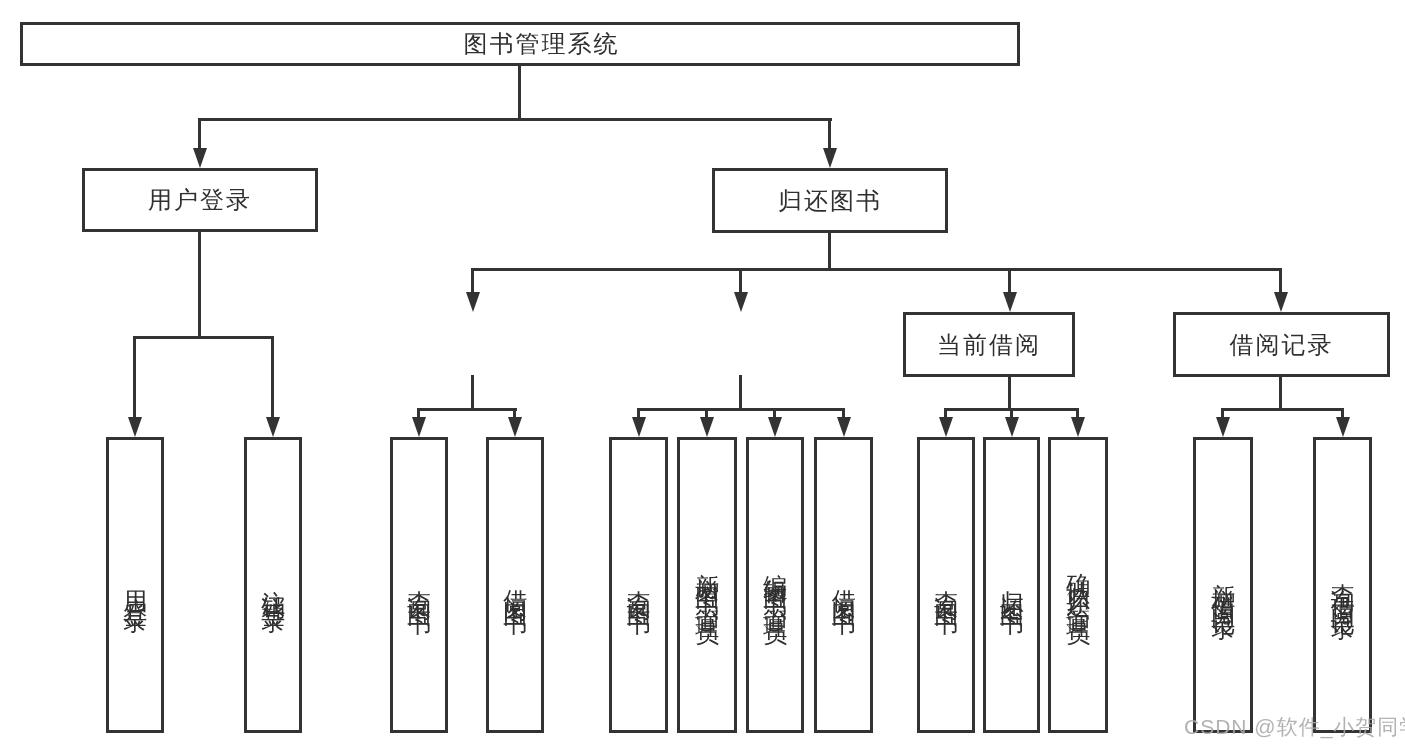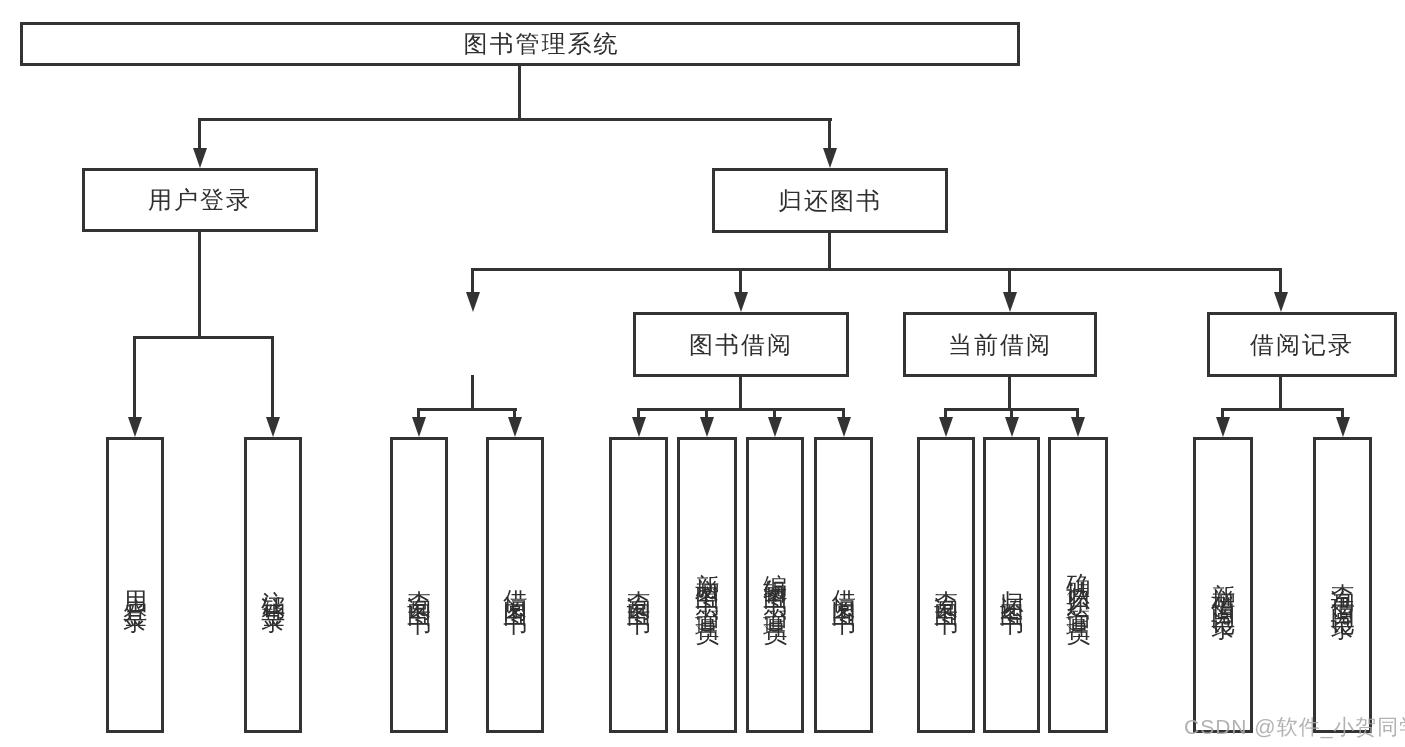--- a/index.html
+++ b/index.html
@@ -43,29 +43,26 @@
 
   <div class="box" style="left:82px;top:168px;width:236px;height:64px;">
     <span>用户登录</span>
   </div>
 
   <div class="box" style="left:712px;top:168px;width:236px;height:65px;">
     <span>归还图书</span>
   </div>
 
 
-  <div class="box" style="left:633px;top:312px;width:216px;height:65px;">
-    <span>图书借阅</span>
-  </div>
 
-  <div class="box" style="left:903px;top:312px;width:194px;height:65px;">
+  <div class="box" style="left:903px;top:312px;width:172px;height:65px;">
     <span>当前借阅</span>
   </div>
 
-  <div class="box" style="left:1173px;top:312px;width:190px;height:65px;margin-left:34px;">
+  <div class="box" style="left:1173px;top:312px;width:217px;height:65px;">
     <span>借阅记录</span>
   </div>
 
   <div class="box vbox" style="left:106px;top:437px;width:58px;height:296px;">
     <span>用户登录</span>
   </div>
   <div class="box vbox" style="left:244px;top:437px;width:58px;height:296px;">
     <span>注销登录</span>
   </div>
 

